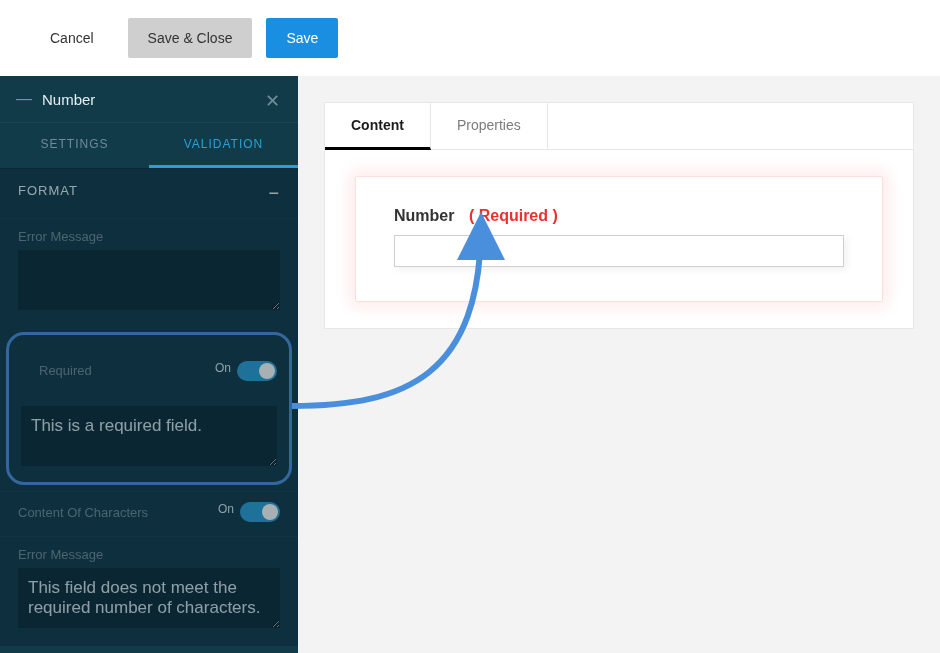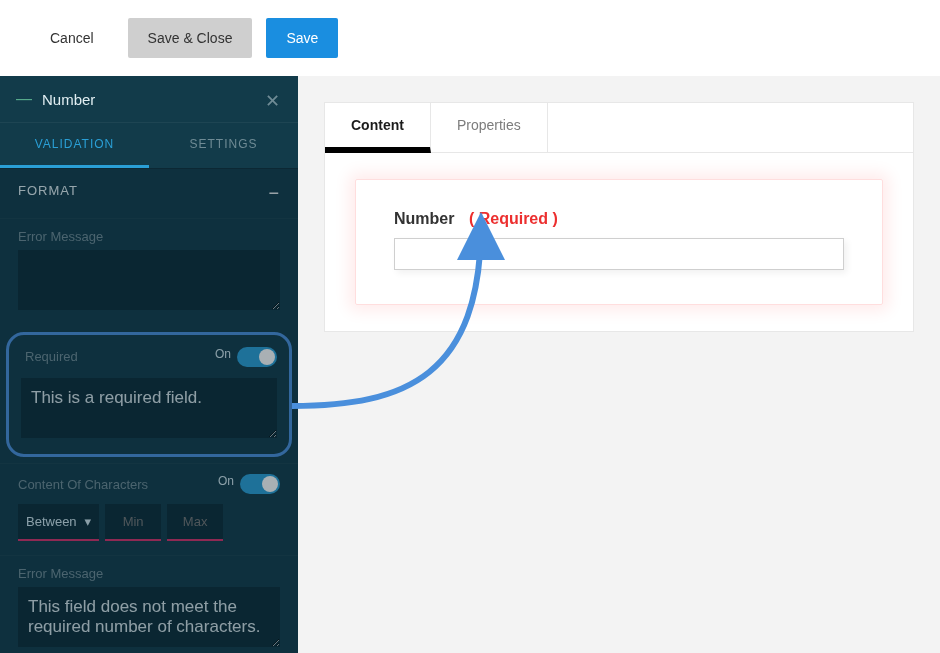--- a/index.html
+++ b/index.html
@@ -45,21 +45,21 @@
     .select-btn { background:#0b2c38; color:#cfe4ec; border:none; border-bottom:2px solid #d7306a; padding:10px 8px; font-size:13px; display:flex; align-items:center; gap:8px; }
     .minmax { background:#0b2c38; border:none; border-bottom:2px solid #d7306a; padding:10px 8px; font-size:13px; color:#6f8b95; width:56px; text-align:center; }
 
     .dimmer { position: absolute; inset:0; background: rgba(10,30,40,0.35); pointer-events:none; }
     .sidebar-content { position: relative; }
 
     .main { flex:1; background:#f3f3f3; padding: 26px; }
     .content-card { background:#fff; border:1px solid #e7e7e7; }
     .content-tabs { display:flex; border-bottom: none; }
     .content-tab { padding: 14px 26px; font-size: 14px; cursor: pointer; color:#7c7c7c; border-right:1px solid #e7e7e7; border-bottom:1px solid #e7e7e7; }
-    .content-tab.active { font-weight: 700; color:#1b1b1b; border-bottom:6px solid #000000; }
+    .content-tab.active { font-weight: 700; color:#1b1b1b; border-bottom:3px solid #000000; }
     .content-tabs-fill { flex:1; border-bottom:1px solid #e7e7e7; }
     .content-body { padding: 26px 30px; }
 
     .highlight-box { border: 1px solid #ffdede; box-shadow: 0 0 16px 6px #ffecec; padding: 30px 38px 34px; border-radius: 2px; }
     .field-label { font-size: 16px; font-weight: 700; }
     .req-tag { color: #ec2f2f; font-weight:700; margin-left: 10px; }
     .field-input { width:100%; border:1px solid #cfcfcf; height:32px; margin-top:10px; padding: 6px 10px; font-size:14px; box-shadow: 3px 3px 7px rgba(0,0,0,0.06); }
 
     .arrow-svg { position: absolute; left: 286px; top: 130px; pointer-events:none; }
   </style>
@@ -75,63 +75,55 @@
 </div>
 
 <div class="body">
   <div class="sidebar">
     <div class="sidebar-header">
       <span class="minus-icon">—</span>
       <span class="sidebar-title">Number</span>
       <span class="close-x">✕</span>
     </div>
     <div class="tabs">
+      <div class="tab">SETTINGS</div>
       <div class="tab active">VALIDATION</div>
-      <div class="tab">SETTINGS</div>
     </div>
 
     <div class="sidebar-content">
       <div class="panel-sec">
         <div class="format-header">
           <span>FORMAT</span>
           <span class="format-toggle">−</span>
         </div>
       </div>
 
       <div class="row">
         <span class="label">Error Message</span>
         <textarea class="textarea" style=""></textarea>
       </div>
 
       <div class="required-box">
         <div class="row-top">
-          <span class="label" style="margin:4px;">Required</span>
+          <span class="label" style="margin:18px;">Required</span>
           <div class="switch-wrap">
             <span class="switch-label">On</span>
             <div class="switch"></div>
           </div>
         </div>
         <textarea class="textarea" style="margin-top: 10px;">This is a required field.</textarea>
       </div>
 
       <div class="row">
         <div class="row-top">
           <span class="label" style="margin:0;">Content Of Characters</span>
           <div class="switch-wrap">
             <span class="switch-label">On</span>
             <div class="switch"></div>
           </div>
-        </div>
-        <div class="charselect-row">
-          <button class="select-btn">
-            <span>Between</span>
-            <span>▾</span>
-          </button>
-          <input class="minmax" placeholder="Min" style="">
-          <input class="minmax" placeholder="Max" style="">
         </div>
       </div>
 
       <div class="row">
         <span class="label">Error Message</span>
         <textarea class="textarea" style="">This field does not meet the required number of characters.</textarea>
       </div>
 
       <div class="dimmer"></div>
     </div>

